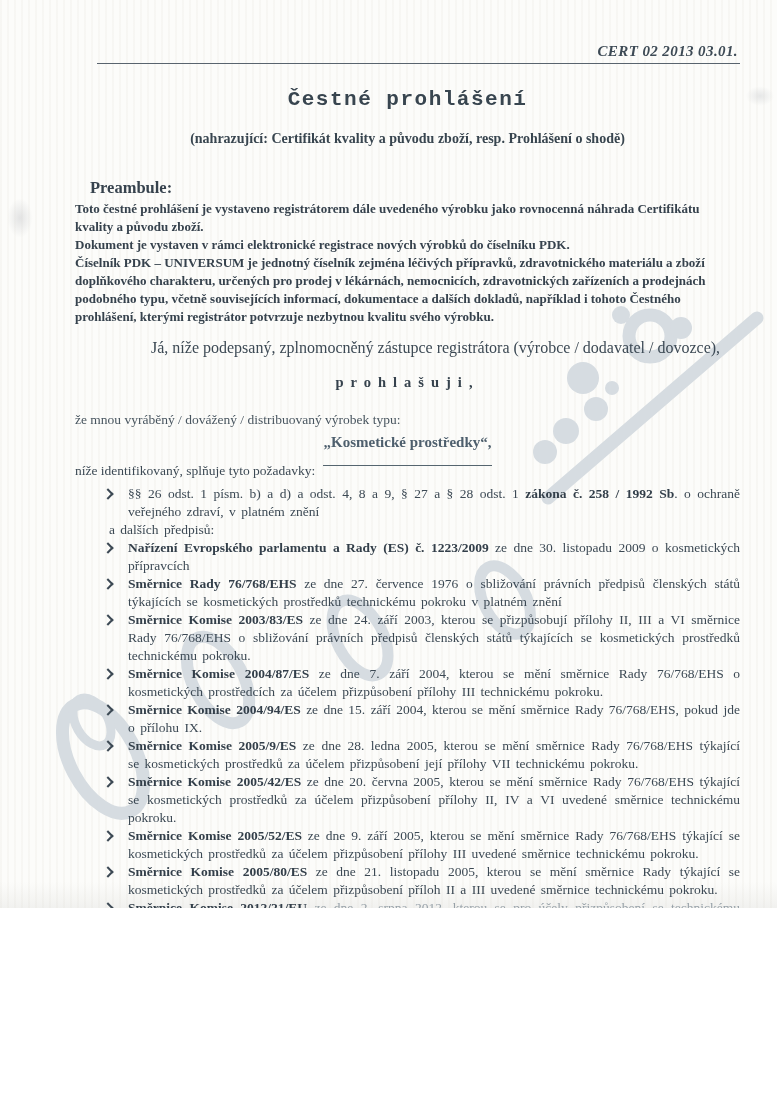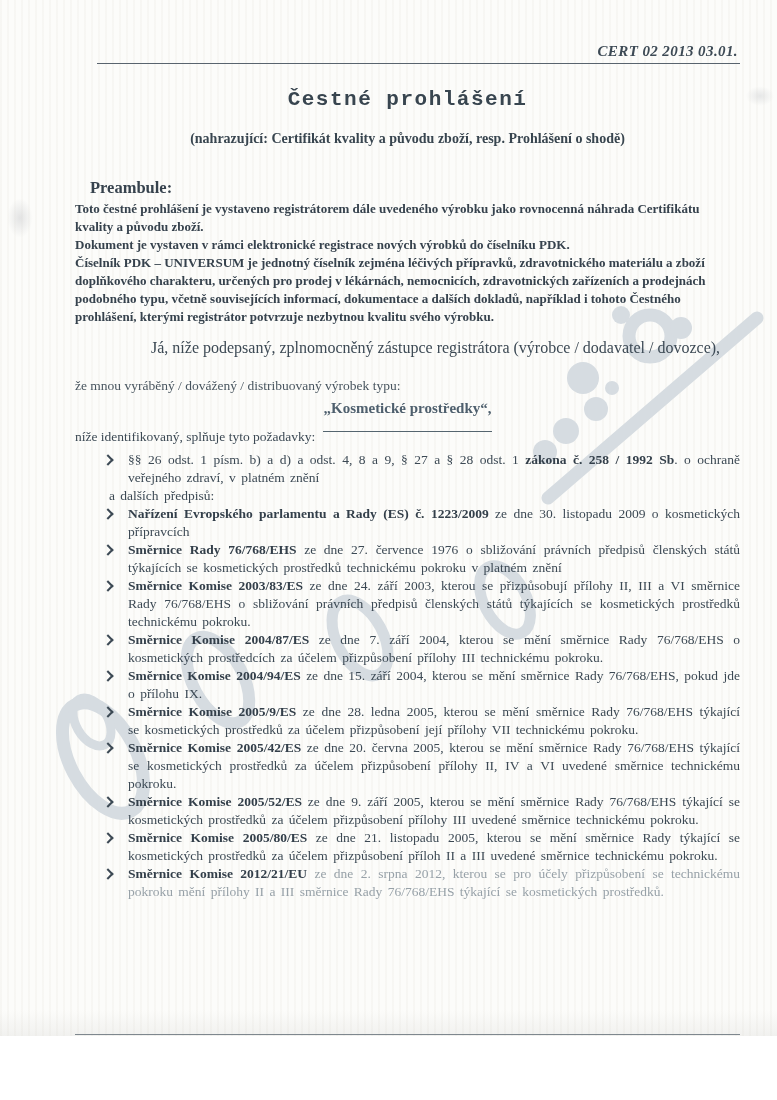--- a/index.html
+++ b/index.html
@@ -1,17 +1,17 @@
 <!DOCTYPE html>
 <html><head>
 <meta charset="utf-8">
 <style>
   html,body{margin:0;padding:0;background:#ffffff;}
   .page{
-    width:777px;height:1036px;position:relative;overflow:hidden;
+    width:777px;height:908px;position:relative;overflow:hidden;
     font-family:"Liberation Serif","DejaVu Serif",serif;
     color:#3c4954;
     background-color:#fcfcfa;
     background-image:
       radial-gradient(18px 28px at 20px 218px, rgba(206,207,209,0.55), rgba(206,207,209,0) 70%),
       radial-gradient(20px 14px at 760px 96px, rgba(208,210,212,0.5), rgba(208,210,212,0) 70%),
       linear-gradient(to top, rgba(216,216,213,0.30), rgba(216,216,213,0) 26px),
       repeating-linear-gradient(90deg, rgba(228,225,217,0.20) 0px, rgba(228,225,217,0.20) 2px, rgba(252,252,250,0) 2px, rgba(252,252,250,0) 7px);
   }
   .watermark{position:absolute;left:0;top:0;z-index:0;pointer-events:none;}
@@ -83,20 +83,21 @@
       <h1 class="doc-title">Čestné prohlášení</h1>
       <div class="doc-subtitle">(nahrazující: Certifikát kvality a původu zboží, resp. Prohlášení o shodě)</div>
     </div>
 
     <h2 class="preambule-heading">Preambule:</h2>
     <p class="preamble-p">Toto čestné prohlášení je vystaveno registrátorem dále uvedeného výrobku jako rovnocenná náhrada Certifikátu kvality a původu zboží.</p>
     <p class="preamble-p">Dokument je vystaven v rámci elektronické registrace nových výrobků do číselníku PDK.</p>
     <p class="preamble-p">Číselník PDK – UNIVERSUM je jednotný číselník zejména léčivých přípravků, zdravotnického materiálu a zboží doplňkového charakteru, určených pro prodej v lékárnách, nemocnicích, zdravotnických zařízeních a prodejnách podobného typu, včetně souvisejících informací, dokumentace a dalších dokladů, například i tohoto Čestného prohlášení, kterými registrátor potvrzuje nezbytnou kvalitu svého výrobku.</p>
 
     <p class="intro">Já, níže podepsaný, zplnomocněný zástupce registrátora (výrobce / dodavatel / dovozce),</p>
+    <p class="verb">prohlašuji,</p>
     <p class="product-intro">že mnou vyráběný / dovážený / distribuovaný výrobek typu:</p>
     <p class="product-name"><span class="u">„Kosmetické prostředky“,</span></p>
     <p class="req-intro">níže identifikovaný, splňuje tyto požadavky:</p>
 
     <div class="req-list">
 
       <div class="req-item">
         <span class="arrow"></span><span>§§ 26 odst. 1 písm. b) a d) a odst. 4, 8 a 9, § 27 a § 28 odst. 1 </span><span class="seg-b">zákona č. 258 / 1992 Sb</span><span>. o ochraně veřejného zdraví, v platném znění</span>
       </div>
 

